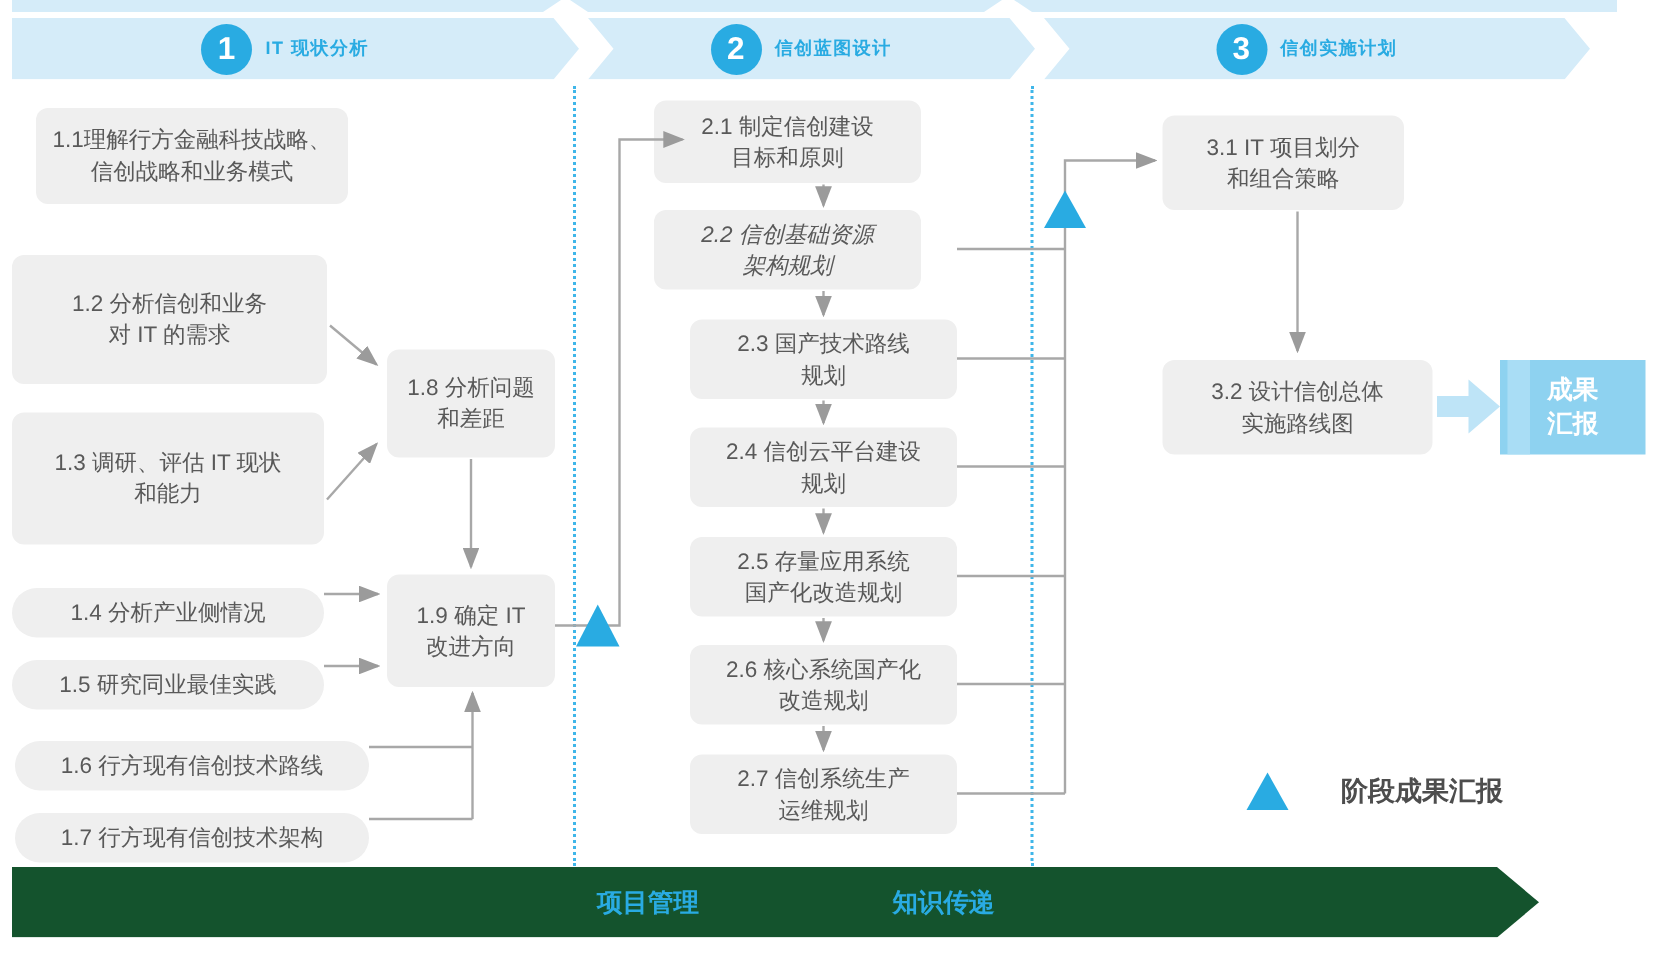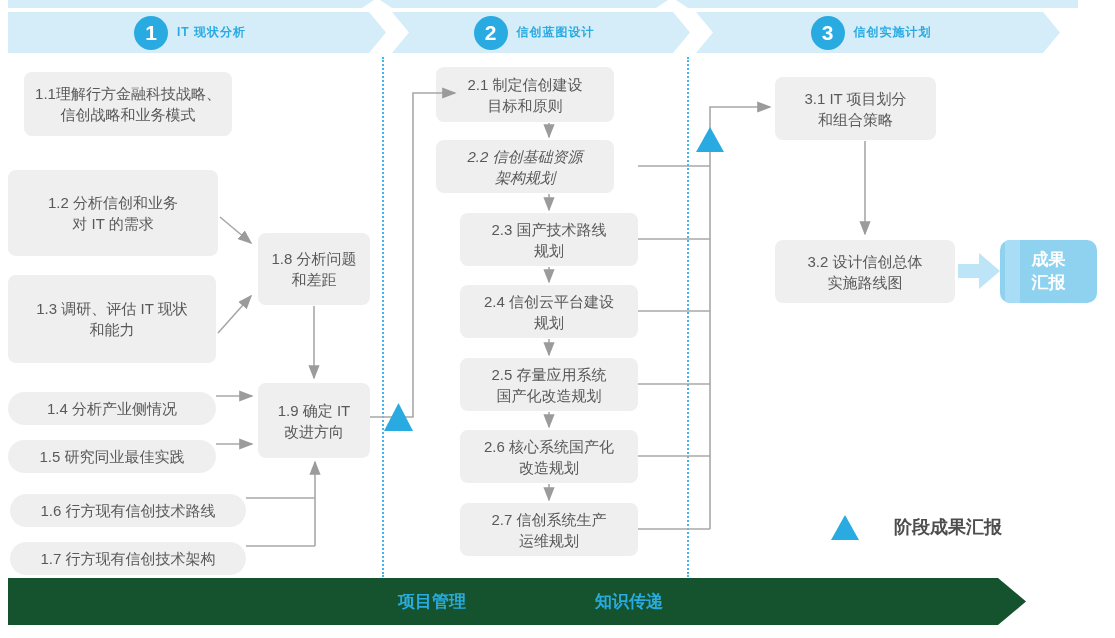--- a/index.html
+++ b/index.html
@@ -49,21 +49,21 @@
   #b22{left:436px;top:140px;width:178px;height:53px;font-style:italic;}
   #b23{left:460px;top:213px;width:178px;height:53px;}
   #b24{left:460px;top:285px;width:178px;height:53px;}
   #b25{left:460px;top:358px;width:178px;height:53px;}
   #b26{left:460px;top:430px;width:178px;height:53px;}
   #b27{left:460px;top:503px;width:178px;height:53px;}
   #b31{left:775px;top:77px;width:161px;height:63px;}
   #b32{left:775px;top:240px;width:180px;height:63px;}
   
   #result{
-    position:absolute;left:1000px;top:240px;width:97px;height:63px;border-radius:10px;
+    position:absolute;left:1000px;top:240px;width:97px;height:63px;border-radius:0;
     background:#8ED2F0;color:#fff;font-weight:bold;font-size:17px;line-height:1.35;
     display:flex;flex-direction:column;align-items:center;justify-content:center;text-align:center;overflow:hidden;
   }
   #result .stripe{position:absolute;left:5px;top:0;bottom:0;width:15px;background:#A9DDF5;}
   #result span{position:relative;display:block;}
   
   #connectors{position:absolute;left:0;top:0;width:1115px;height:638px;pointer-events:none;}
   
   #legend-label{position:absolute;left:872px;top:515px;font-size:18px;font-weight:bold;color:#4D4D4D;white-space:nowrap;padding-left:22px;}
   

